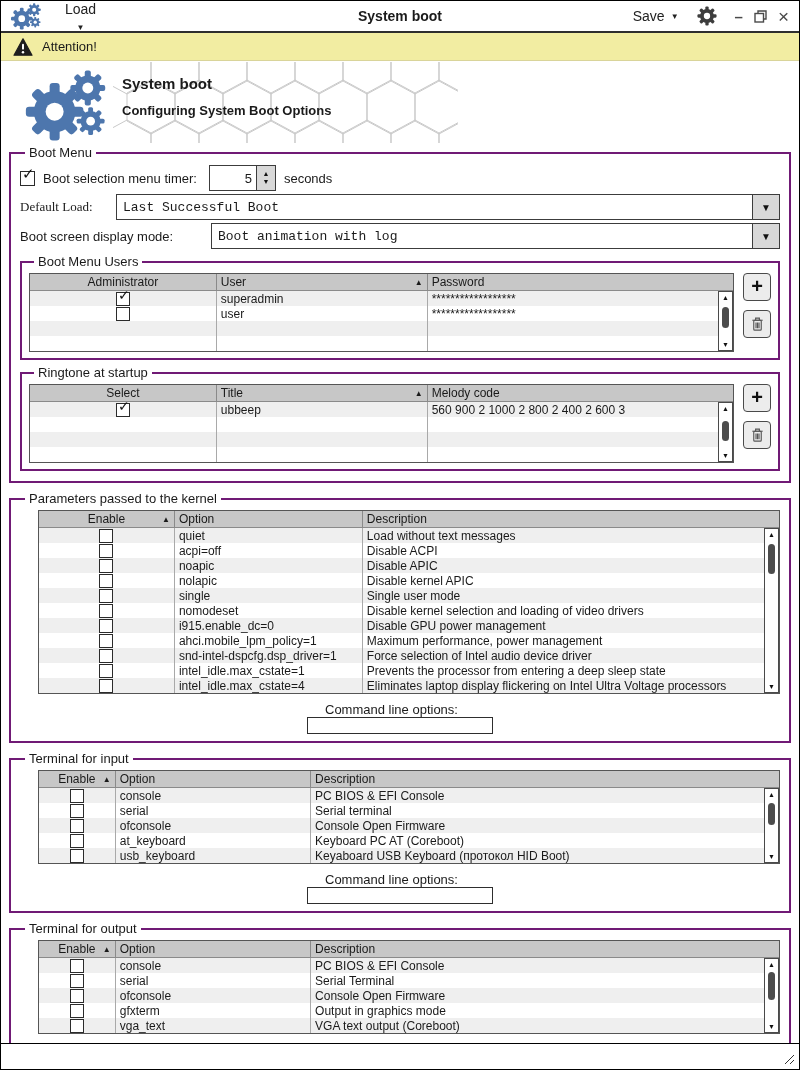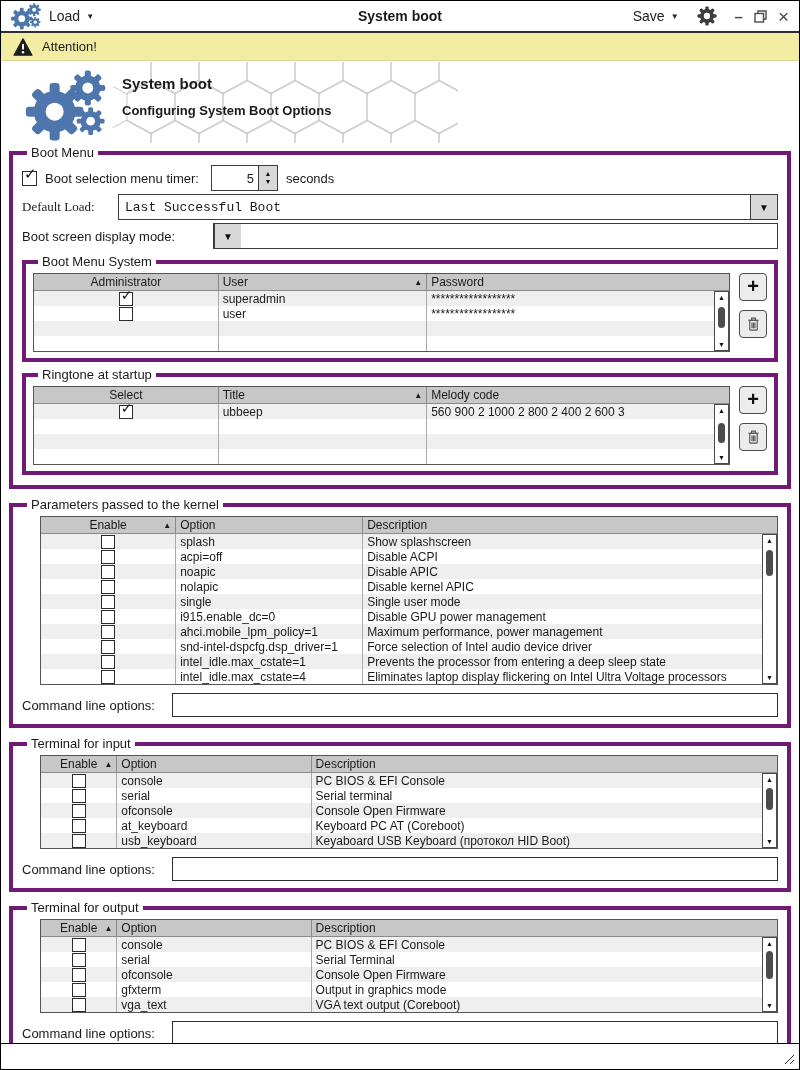--- a/index.html
+++ b/index.html
@@ -3,21 +3,21 @@
 <meta charset="utf-8">
 <style>
   html,body{margin:0;padding:0;background:#fff;font-family:"Liberation Sans",sans-serif;color:#1a1a1a;}
   .window{position:relative;width:798px;height:1068px;border:1px solid #000;background:#fff;overflow:hidden;}
 
   
   .titlebar{height:30px;border-bottom:2px solid #2e2e2e;display:flex;align-items:center;padding:0 10px;position:relative;background:#fff;}
   .app-icon{width:30px;height:27px;flex:0 0 auto;}
   .menu-item{display:flex;align-items:center;gap:6px;font-size:14px;color:#222;cursor:default;}
   .menu-item .arr{font-size:8px;color:#222;}
-  .tb-load{margin-left:8px;}
+  .tb-load{margin-left:24px;flex-direction:column;}
   .tb-title{position:absolute;left:50%;transform:translateX(-50%);font-weight:bold;font-size:14px;}
   .tb-right{margin-left:auto;display:flex;align-items:center;gap:18px;}
   .settings-gear{width:20px;height:20px;}
   .win-btns{display:flex;align-items:center;gap:11px;color:#4a4a4a;}
   .wbtn{display:flex;align-items:center;justify-content:center;font-size:16px;line-height:1;color:#4a4a4a;}
   .wbtn-min{font-weight:bold;font-size:15px;}
   .wbtn-close{font-size:19px;}
 
   
   .warnbar{height:27px;background:#f2eda2;border-bottom:1px solid #d9d49a;display:flex;align-items:center;gap:9px;padding:0 12px;font-size:13px;}
@@ -25,21 +25,21 @@
   
   .pageheader{position:relative;height:84px;background:#fff;}
   .pageheader .big-icon{position:absolute;left:24px;top:9px;width:82px;height:72px;}
   .hexwrap{position:absolute;left:112px;top:1px;width:345px;height:81px;overflow:hidden;}
   .hexwrap svg{width:345px;height:81px;display:block;}
   .ph-text{position:absolute;left:121px;top:14px;z-index:2;}
   .ph-title{font-size:15px;font-weight:bold;margin-bottom:11px;}
   .ph-sub{font-size:13px;font-weight:bold;}
 
   
-  fieldset{border:4px solid #701a75;margin:0 8px;padding:4px 9px 7px;background:#fff;}
+  fieldset{border:2px solid #701a75;margin:0 8px;padding:4px 9px 7px;background:#fff;}
   legend{font-size:13px;padding:0 4px;margin-left:5px;}
   fieldset.inner{margin:5px 0 3px;padding:4px 7px 6px;}
   .fs-gap{height:8px;}
 
   
   .form-row{display:flex;align-items:center;min-height:26px;margin:1px 0 3px;gap:8px;font-size:13px;}
   .cb{width:13px;height:13px;border:1.6px solid #2b2b2b;background:#fff;position:relative;display:inline-block;flex:0 0 auto;vertical-align:middle;}
   .cb .ck{position:absolute;left:1px;top:-7px;font-size:15px;font-style:normal;color:#111;}
   .spinner{display:flex;align-items:stretch;height:24px;border:1.5px solid #3c3c3c;background:#fff;margin-left:4px;}
   .spin-val{width:38px;text-align:right;padding:0 4px;font-size:13px;display:flex;align-items:center;justify-content:flex-end;}
@@ -75,21 +75,21 @@
   .sb-btn i{font-style:normal;}
   .sb-track{flex:1;position:relative;}
   .sb-thumb{position:absolute;left:3px;width:7px;background:#4c4c4c;border-radius:4px;}
 
   
   .side-btns{display:flex;flex-direction:column;gap:9px;margin-left:9px;flex:0 0 auto;}
   .sq-btn{width:26px;height:26px;border:1.6px solid #4a4a4a;border-radius:4px;background:#ececec;display:flex;align-items:center;justify-content:center;}
   .plus{font-size:20px;font-weight:bold;color:#111;line-height:1;margin-top:-2px;}
 
   
-  .cmd-row{display:flex;align-items:center;margin-top:8px;font-size:13px;}
+  .cmd-row{display:flex;align-items:center;margin-top:8px;font-size:13px;flex-direction:column;}
   .cmd-row label{flex:0 0 auto;width:150px;}
   .cmd-row input{flex:1;height:22px;border:1.5px solid #2e2e2e;font-size:13px;padding:0 4px;background:#fff;outline:none;font-family:"Liberation Sans",sans-serif;}
 
   
   .statusbar{position:absolute;left:0;right:0;bottom:0;height:25px;border-top:1px solid #000;background:#fff;}
   .grip{position:absolute;right:4px;bottom:4px;}
 </style>
 </head>
 <body>
 
@@ -240,28 +240,29 @@
         <span class="combo-val">Last Successful Boot</span>
         <span class="combo-btn">
             <i>▼</i>
           </span>
       </div>
     </div>
 
     <div class="form-row">
       <span style="width:183px;flex:0 0 auto;">Boot screen display mode:</span>
       <div class="combo">
+        <span class="combo-val">Boot animation with log</span>
         <span class="combo-btn">
             <i>▼</i>
           </span>
       </div>
     </div>
 
     <fieldset class="inner">
-      <legend>Boot Menu System</legend>
+      <legend>Boot Menu Users</legend>
       <div class="tbl-flex">
         <div class="tbl-wrap">
           <table class="grid">
             <colgroup>
                 <col style="width:26.5%">
                 <col style="width:30%">
                 <col>
               </colgroup>
             <thead>
               <tr>
@@ -404,42 +405,47 @@
         <thead>
           <tr>
             <th class="th-center"><span>Enable</span><i class="sort">▲</i></th>
             <th class="th-left"><span>Option</span></th>
             <th class="th-left"><span>Description</span></th>
           </tr>
         </thead>
         <tbody>
             <tr>
               <td class="cell-check"><span class="cb"></span></td>
-              <td>splash</td>
-              <td>Show splashscreen</td>
+              <td>quiet</td>
+              <td>Load without text messages</td>
             </tr>
             <tr>
               <td class="cell-check"><span class="cb"></span></td>
               <td>acpi=off</td>
               <td>Disable ACPI</td>
             </tr>
             <tr>
               <td class="cell-check"><span class="cb"></span></td>
               <td>noapic</td>
               <td>Disable APIC</td>
             </tr>
             <tr>
               <td class="cell-check"><span class="cb"></span></td>
               <td>nolapic</td>
               <td>Disable kernel APIC</td>
             </tr>
             <tr>
               <td class="cell-check"><span class="cb"></span></td>
               <td>single</td>
               <td>Single user mode</td>
+            </tr>
+            <tr>
+              <td class="cell-check"><span class="cb"></span></td>
+              <td>nomodeset</td>
+              <td>Disable kernel selection and loading of video drivers</td>
             </tr>
             <tr>
               <td class="cell-check"><span class="cb"></span></td>
               <td>i915.enable_dc=0</td>
               <td>Disable GPU power management</td>
             </tr>
             <tr>
               <td class="cell-check"><span class="cb"></span></td>
               <td>ahci.mobile_lpm_policy=1</td>
               <td>Maximum performance, power management</td>

